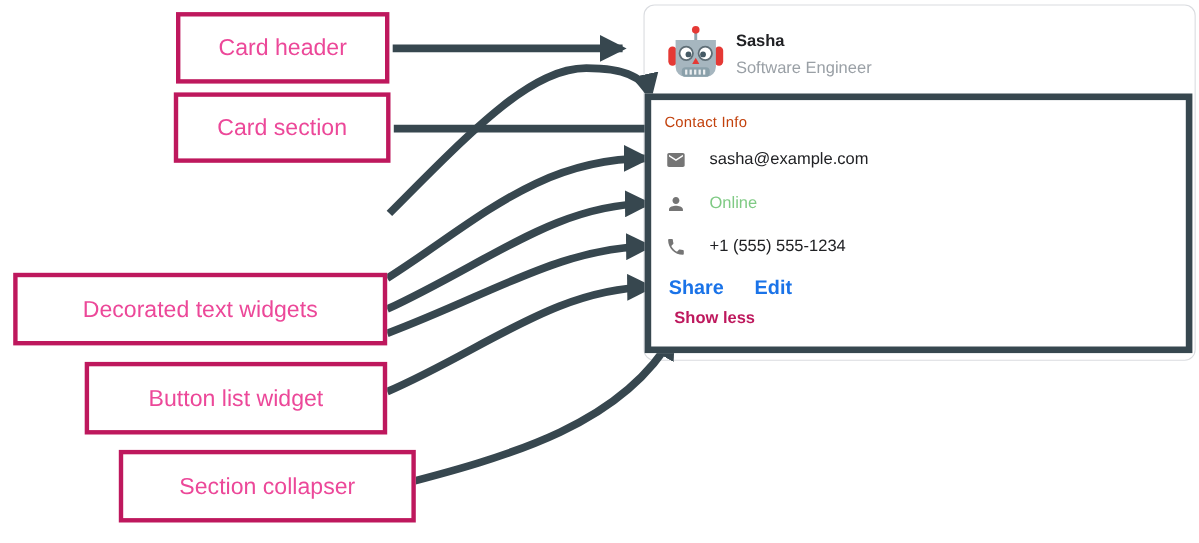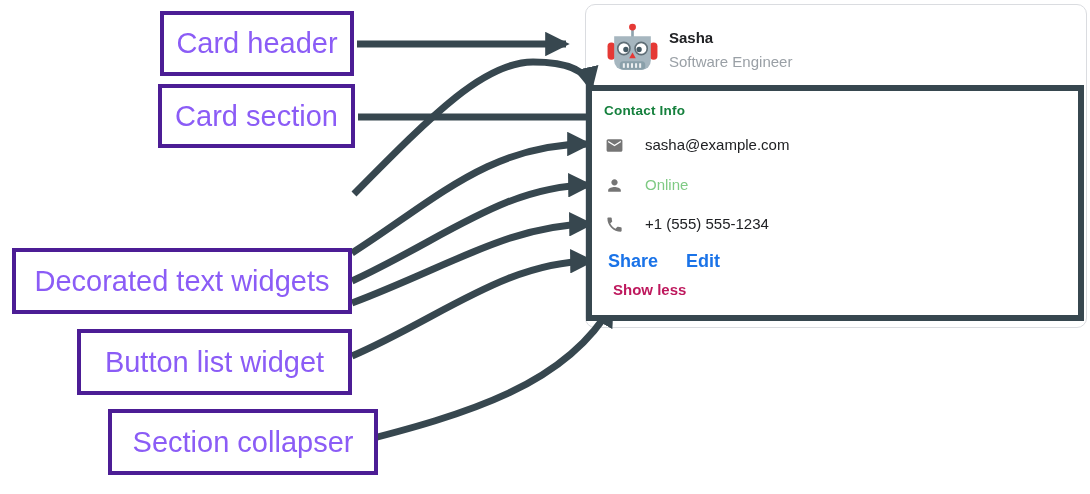--- a/index.html
+++ b/index.html
@@ -3,23 +3,23 @@
 <meta charset="utf-8">
 <style>
   html,body{margin:0;padding:0;background:#ffffff;}
   .stage{
     position:relative;width:1090px;height:494px;background:#ffffff;
     font-family:"Liberation Sans", sans-serif;overflow:hidden;
   }
   
   .label-box{
     position:absolute;box-sizing:border-box;
-    border:4px solid #4c1d95;background:#ffffff;color:#8b5cf6;
+    border:4px solid #be185d;background:#ffffff;color:#ec4899;
     display:flex;align-items:center;justify-content:center;
-    font-size:29px;line-height:1;white-space:nowrap;z-index:3;
+    font-size:21px;line-height:1;white-space:nowrap;z-index:3;
   }
   #lb0{left:160px;top:11px;width:194px;height:65px;}
   #lb1{left:158px;top:84px;width:197px;height:64px;}
   #lb2{left:123px;top:167px;width:230px;height:66px;}
   #lb3{left:12px; top:248px;width:340px;height:66px;}
   #lb4{left:77px; top:329px;width:275px;height:66px;}
   #lb5{left:80px; top:409px;width:270px;height:66px;margin-left:28px;}
   
   .arrows{position:absolute;left:0;top:0;z-index:2;}
   
@@ -30,21 +30,21 @@
   }
   .card-header{position:absolute;left:0;top:0;width:100%;height:81px;}
   .avatar{position:absolute;left:20px;top:16px;}
   .card-name{position:absolute;left:83px;top:24px;font-size:15px;font-weight:700;color:#202124;}
   .card-subtitle{position:absolute;left:83px;top:48px;font-size:15px;color:#9aa0a6;}
   
   .card-section{
     position:absolute;left:586px;top:85px;width:498px;height:236px;
     box-sizing:border-box;border:6px solid #37474f;background:#ffffff;z-index:2;
   }
-  .section-title{position:absolute;left:12px;top:12px;font-size:13.5px;font-weight:700;color:#15803d;letter-spacing:.2px;text-align:right;}
+  .section-title{position:absolute;left:12px;top:12px;font-size:13.5px;font-weight:400;color:#c2410c;letter-spacing:.2px;text-align:right;}
   .dec-row-icon{position:absolute;left:13px;width:19px;height:19px;}
   .dec-row-text{position:absolute;left:53px;font-size:15px;line-height:20px;color:#202124;}
   #row0-icon{top:45px;} #row0-text{top:44px;}
   #row1-icon{top:85px;} #row1-text{top:84px;color:#7fca84;}
   #row2-icon{top:124px;} #row2-text{top:123px;}
   .text-btn{
     position:absolute;top:160px;font-size:18px;line-height:20px;font-weight:700;
     color:#1a73e8;cursor:pointer;background:none;border:none;padding:0;
     font-family:"Liberation Sans", sans-serif;
   }

